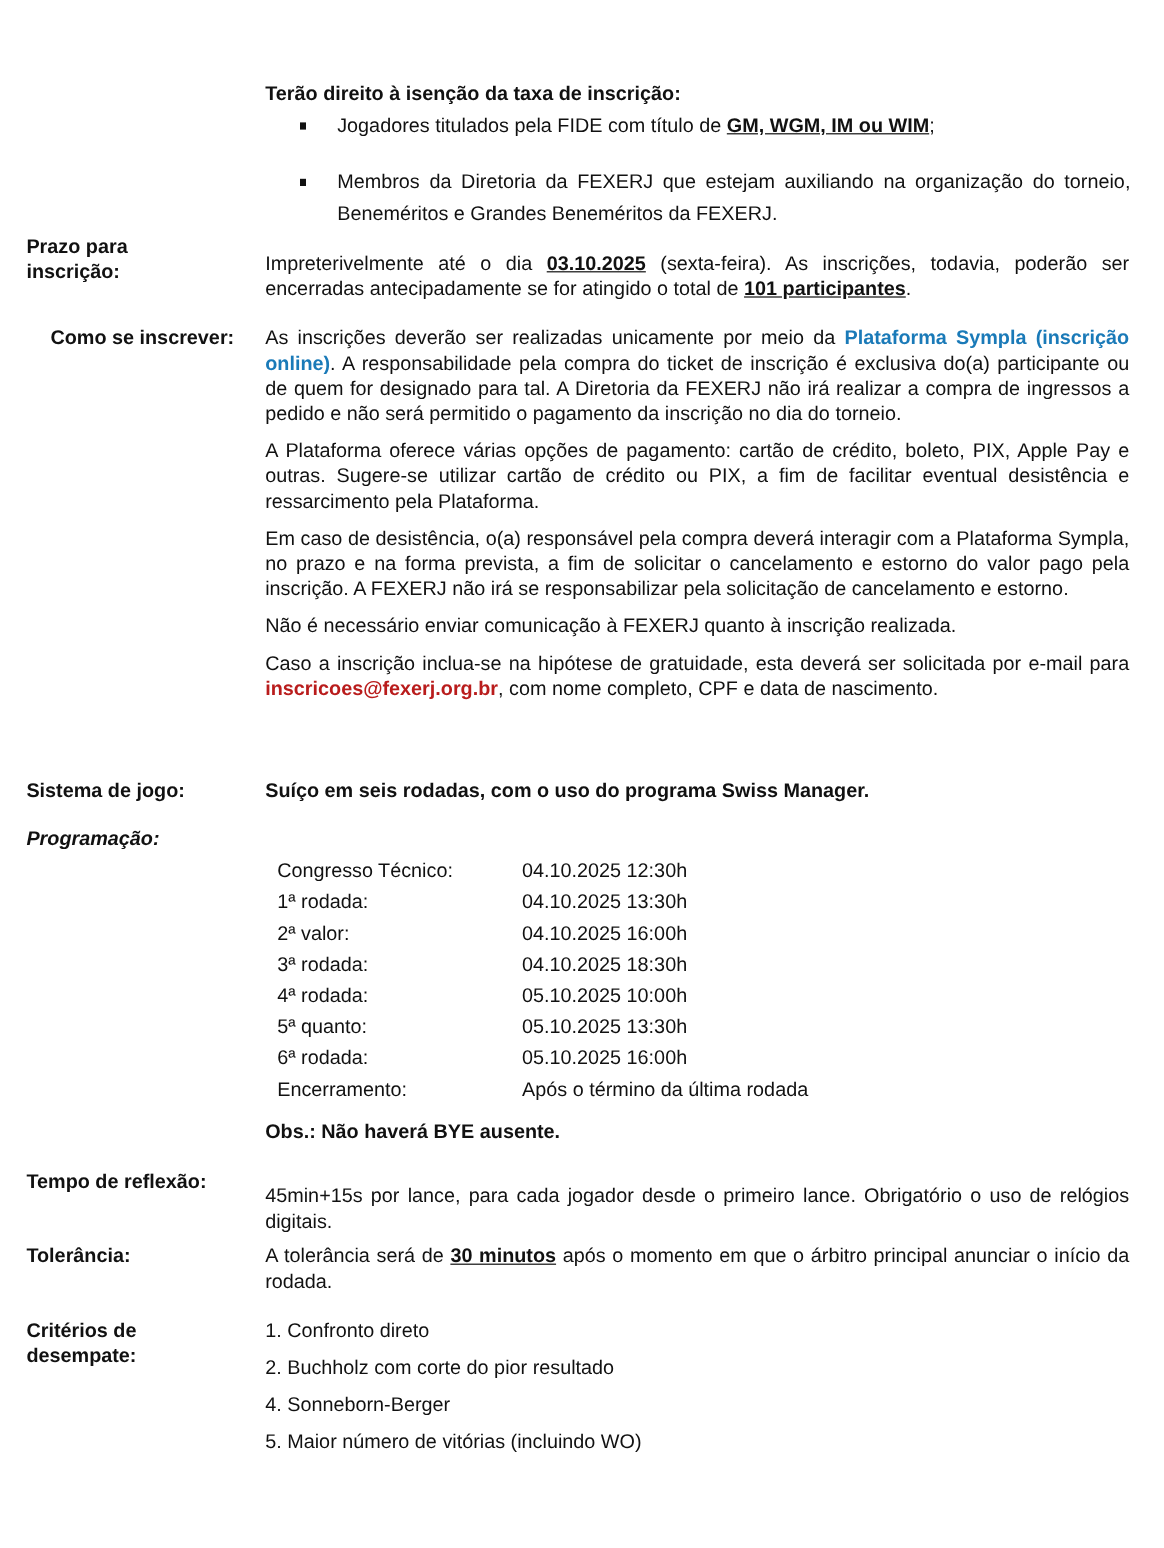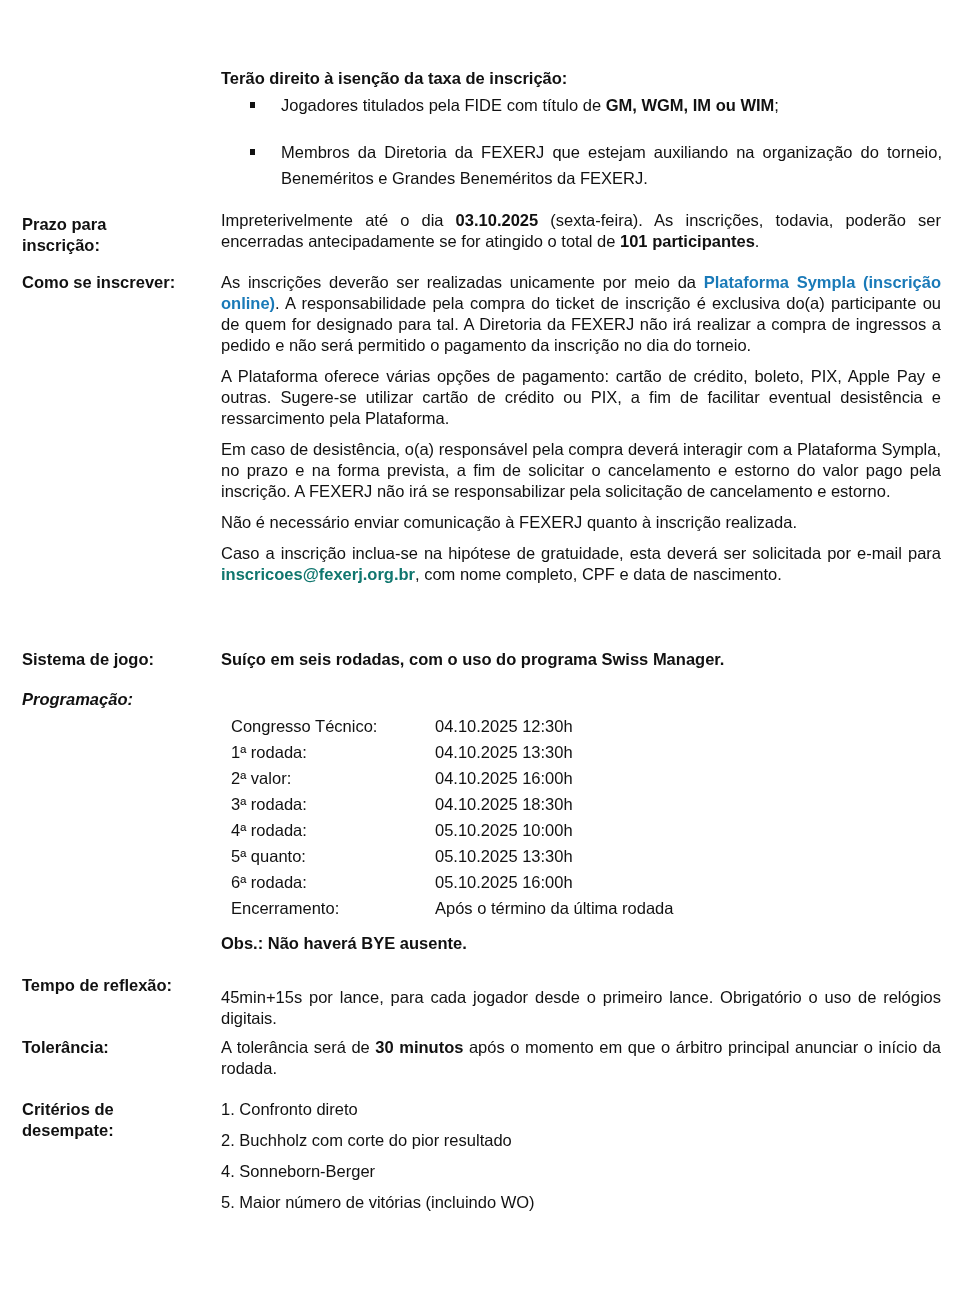--- a/index.html
+++ b/index.html
@@ -4,21 +4,21 @@
   <style>
     html, body { margin: 0; padding: 0; background: #ffffff; }
     body {
       width: 970px; height: 1290px; position: relative; overflow: hidden;
       font-family: "Liberation Sans", sans-serif; font-size: 16.5px; color: #111111;
     }
     .page { position: absolute; left: 0; top: 0; width: 970px; }
     .label { position: absolute; left: 22px; font-weight: bold; line-height: 21px; }
     .content { position: absolute; left: 221px; width: 720px; line-height: 21px; text-align: justify; }
     .content p { margin: 0 0 10px 0; }
-    b { font-weight: bold; }
+    b { font-weight: bold; text-decoration: underline; }
     .link { color: #1a7ab8; font-weight: bold; }
     .heading { position: absolute; left: 221px; top: 68px; font-weight: bold; line-height: 21px; }
     .bullet-row { position: absolute; left: 250px; width: 692px; line-height: 26px; }
     .bullet { position: absolute; left: 0; top: 10px; width: 5px; height: 6px; background: #111; }
     .bullet-text { margin-left: 31px; text-align: justify; }
     .sched { position: absolute; left: 231px; top: 713px; line-height: 26px; }
     .sched-row { display: flex; height: 26px; }
     .sched-label { width: 204px; }
     .crit { position: absolute; left: 221px; top: 1099px; }
     .crit-item { height: 31px; line-height: 21px; }
@@ -33,30 +33,30 @@
   <div class="bullet-row" style="top:92px;">
     <span class="bullet"></span>
     <div class="bullet-text"><span>Jogadores titulados pela FIDE com título de </span><b>GM, WGM, IM ou WIM</b><span>;</span></div>
   </div>
 
   <div class="bullet-row" style="top:139px;">
     <span class="bullet"></span>
     <div class="bullet-text">Membros da Diretoria da FEXERJ que estejam auxiliando na organização do torneio, Beneméritos e Grandes Beneméritos da FEXERJ.</div>
   </div>
 
-  <div class="label" style="top:214px; width:150px;">Prazo para inscrição:</div>
+  <div class="label" style="top:196px; width:150px;">Prazo para inscrição:</div>
   <div class="content" style="top:210px;"><span>Impreterivelmente até o dia </span><b>03.10.2025</b><span> (sexta-feira). As inscrições, todavia, poderão ser encerradas antecipadamente se for atingido o total de </span><b>101 participantes</b><span>.</span></div>
 
-  <div class="label" style="top:272px;">Como se inscrever:</div>
+  <div class="label" style="top:272px;margin-left:20px;">Como se inscrever:</div>
   <div class="content" style="top:272px;">
     <p><span>As inscrições deverão ser realizadas unicamente por meio da </span><a class="link" style="color: rgb(26, 122, 184);">Plataforma Sympla (inscrição online)</a><span>. A responsabilidade pela compra do ticket de inscrição é exclusiva do(a) participante ou de quem for designado para tal. A Diretoria da FEXERJ não irá realizar a compra de ingressos a pedido e não será permitido o pagamento da inscrição no dia do torneio.</span></p>
     <p>A Plataforma oferece várias opções de pagamento: cartão de crédito, boleto, PIX, Apple Pay e outras. Sugere-se utilizar cartão de crédito ou PIX, a fim de facilitar eventual desistência e ressarcimento pela Plataforma.</p>
     <p>Em caso de desistência, o(a) responsável pela compra deverá interagir com a Plataforma Sympla, no prazo e na forma prevista, a fim de solicitar o cancelamento e estorno do valor pago pela inscrição. A FEXERJ não irá se responsabilizar pela solicitação de cancelamento e estorno.</p>
     <p>Não é necessário enviar comunicação à FEXERJ quanto à inscrição realizada.</p>
-    <p><span>Caso a inscrição inclua-se na hipótese de gratuidade, esta deverá ser solicitada por e-mail para </span><a class="link" style="color: #0f766e;">inscricoes@fexerj.org.br</a><span>, com nome completo, CPF e data de nascimento.</span></p>
+    <p><span>Caso a inscrição inclua-se na hipótese de gratuidade, esta deverá ser solicitada por e-mail para </span><a class="link" style="color: #b91c1c;">inscricoes@fexerj.org.br</a><span>, com nome completo, CPF e data de nascimento.</span></p>
   </div>
 
   <div class="label" style="top:649px;">Sistema de jogo:</div>
   <div class="content" style="top:649px; font-weight:bold;">Suíço em seis rodadas, com o uso do programa Swiss Manager.</div>
 
   <div class="label" style="top:689px;font-style:italic;">Programação:</div>
   <div class="sched">
     <div class="sched-row">
         <span class="sched-label">Congresso Técnico:</span>
         <span>04.10.2025 12:30h</span>

